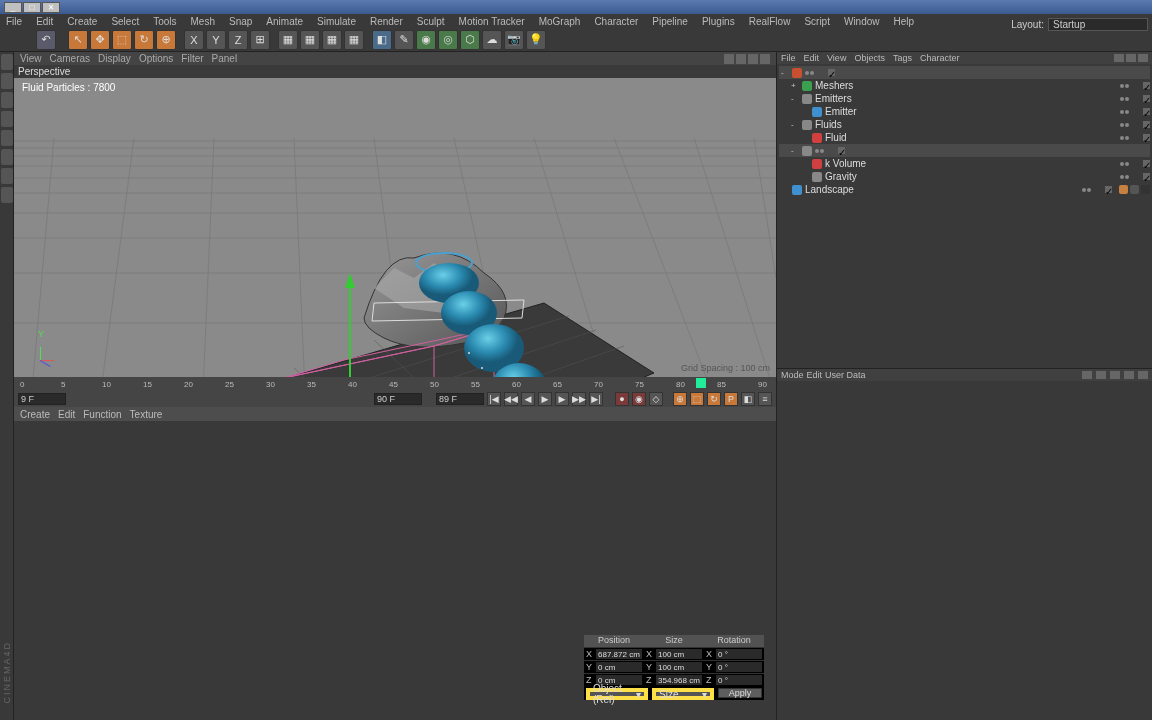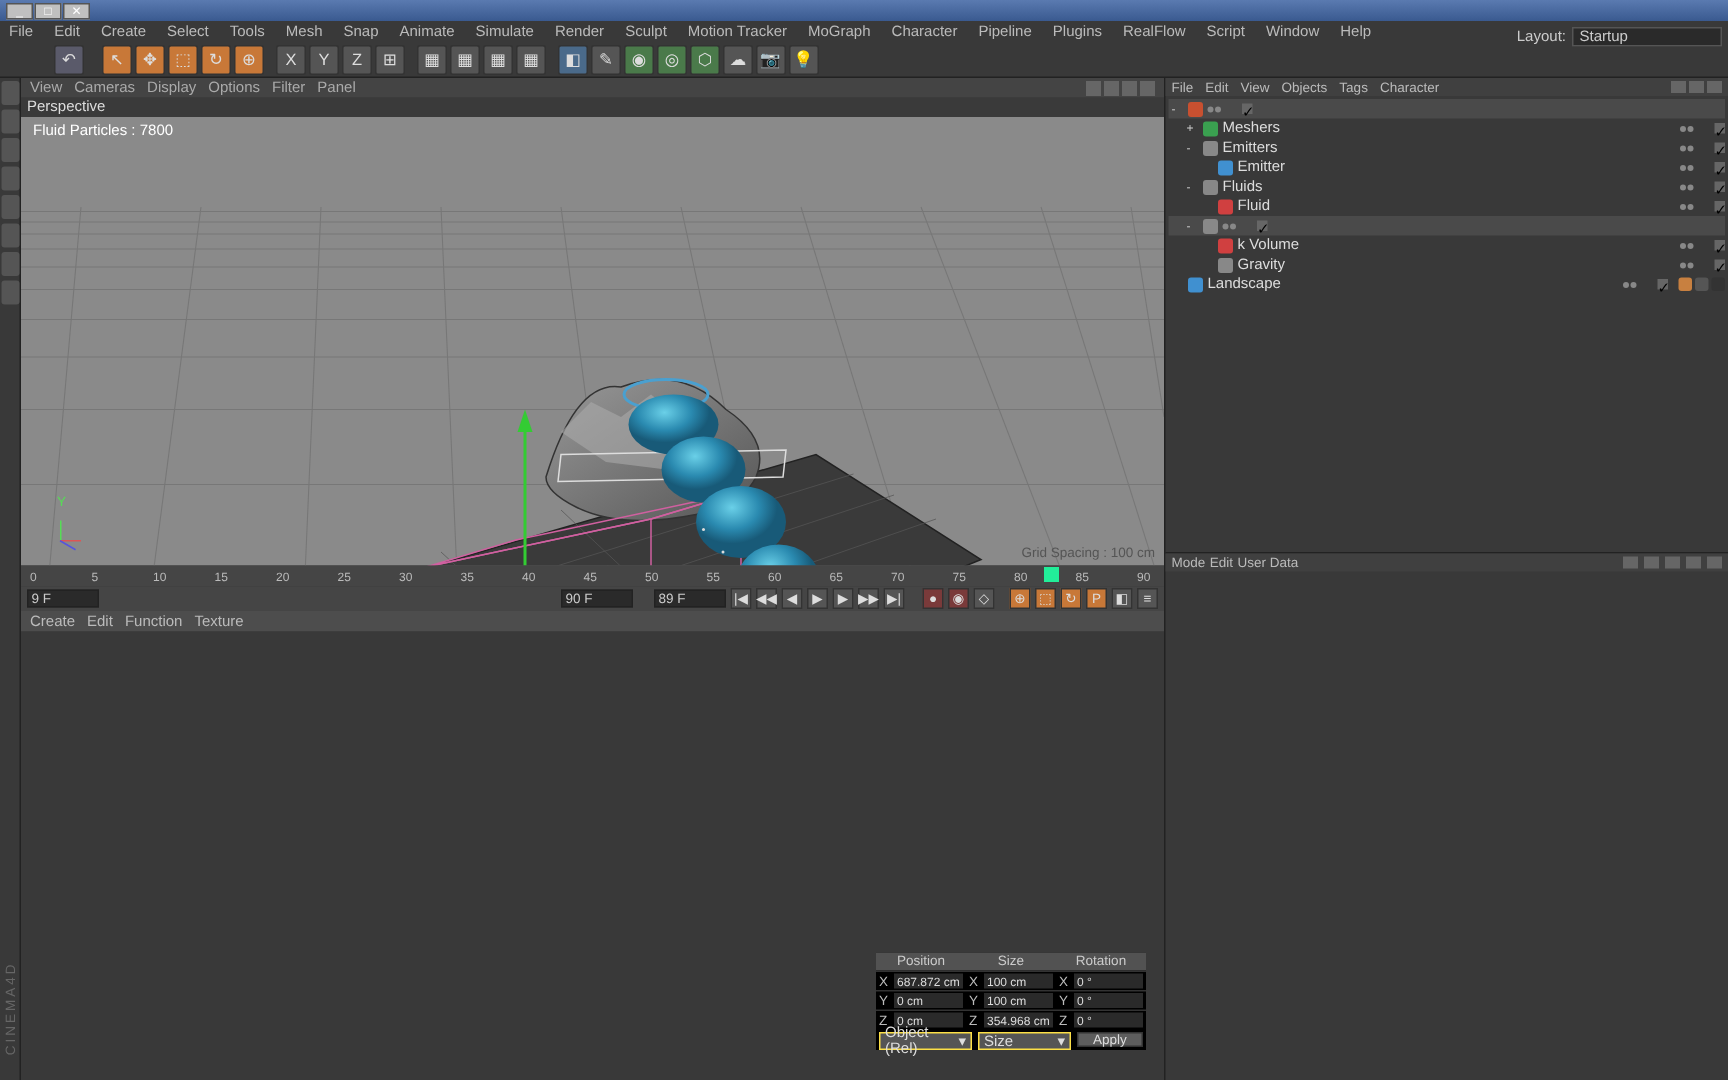--- a/index.html
+++ b/index.html
@@ -80,21 +80,21 @@
 .attr-menu .abtn { width: 10px; height: 8px; background: #666; }
 
 .coord-panel { position: absolute; left: 584px; width: 180px; bottom: 20px; background: #000000; }
 .coord-hdr { height: 12px; display: flex; background: #525252; }
 .coord-hdr span { flex: 1; color: #ccc; font-size: 9px; text-align: center; }
 .coord-row { display: flex; height: 13px; }
 .coord-row .cc { flex: 1; display: flex; align-items: center; padding: 0 2px; gap: 2px; border-top: 1px solid #333; }
 .coord-row .cl { color: #bbb; font-size: 9px; width: 8px; }
 .coord-row .cv { flex: 1; background: #2a2a2a; color: #ddd; font-size: 8px; padding: 0 2px; height: 10px; display: flex; align-items: center; }
 .coord-sel { display: flex; height: 14px; gap: 4px; padding: 2px; }
-.coord-sel .drop { flex: 1; height: 12px; background: #555; border: 1px solid #fde047; color: #ddd; font-size: 8px; display: flex; align-items: center; justify-content: space-between; padding: 0 3px; }
+.coord-sel .drop { flex: 1; height: 12px; background: #555; border: 4px solid #fde047; color: #ddd; font-size: 8px; display: flex; align-items: center; justify-content: space-between; padding: 0 3px; }
 .coord-sel .apply { width: 44px; background: #5d5d5d; color: #ddd; font-size: 9px; display: flex; align-items: center; justify-content: center; border: 1px solid #333; }
 
 .layout-drop { position: absolute; right: 4px; top: 18px; width: 100px; height: 13px; background: #2a2a2a; border: 1px solid #555; color: #ccc; font-size: 9px; display: flex; align-items: center; padding: 0 4px; }
 .layout-lbl { position: absolute; right: 108px; top: 19px; color: #ccc; font-size: 10px; }
 
 .vert-brand { position: absolute; left: 2px; bottom: 16px; writing-mode: vertical-lr; transform: rotate(180deg); color: #666; font-size: 9px; letter-spacing: 2px; }
 
 .green-btn { background: #4a7a4a !important; }
 .blue-btn { background: #4a6a8a !important; }
 

